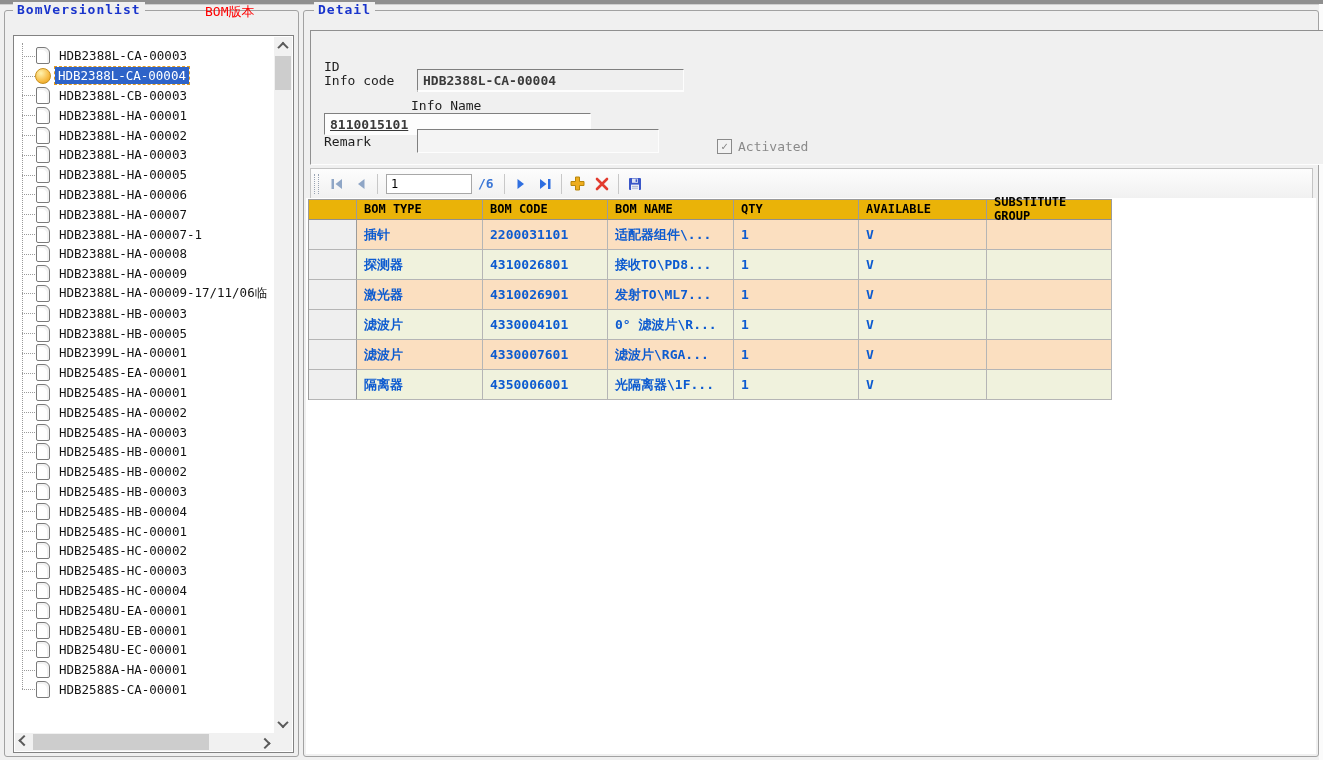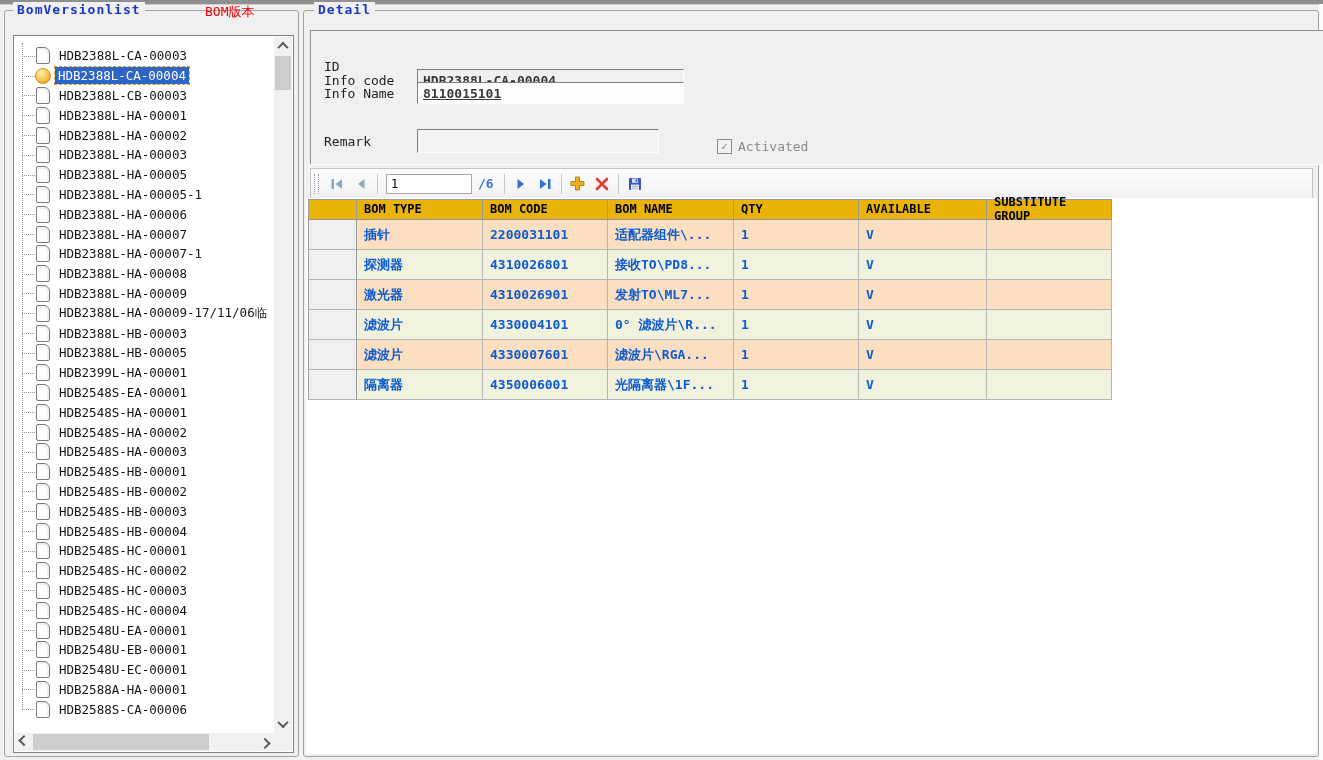--- a/index.html
+++ b/index.html
@@ -136,24 +136,20 @@
             <div class="titem">
               <span class="doc-icon"></span>
               <span class="tlabel">HDB2388L-HA-00003</span>
             </div>
             <div class="titem">
               <span class="doc-icon"></span>
               <span class="tlabel">HDB2388L-HA-00005</span>
             </div>
             <div class="titem">
               <span class="doc-icon"></span>
-              <span class="tlabel">HDB2388L-HA-00005-1</span>
-            </div>
-            <div class="titem">
-              <span class="doc-icon"></span>
               <span class="tlabel">HDB2388L-HA-00006</span>
             </div>
             <div class="titem">
               <span class="doc-icon"></span>
               <span class="tlabel">HDB2388L-HA-00007</span>
             </div>
             <div class="titem">
               <span class="doc-icon"></span>
               <span class="tlabel">HDB2388L-HA-00007-1</span>
             </div>
@@ -240,21 +236,21 @@
             <div class="titem">
               <span class="doc-icon"></span>
               <span class="tlabel">HDB2548U-EC-00001</span>
             </div>
             <div class="titem">
               <span class="doc-icon"></span>
               <span class="tlabel">HDB2588A-HA-00001</span>
             </div>
             <div class="titem">
               <span class="doc-icon"></span>
-              <span class="tlabel">HDB2588S-CA-00006</span>
+              <span class="tlabel">HDB2588S-CA-00001</span>
             </div>
           </div>
       </div>
 
       <div id="vsb" class="sb">
         <div class="sb-btn" style="top:0;">
           <span class="chev up"></span>
         </div>
         <div class="sb-thumb"></div>
         <div class="sb-btn" style="bottom:0;">
@@ -280,21 +276,21 @@
 
     <div id="fields-panel">
       <div class="frow" style="top:9px;">
         <span class="flabel">ID</span>
         <input class="fbox" style="width: 260px; background: rgb(239, 239, 239); margin-top: 30px;" readonly="" value="20140814094102820">
       </div>
       <div class="frow" style="top:38px;">
         <span class="flabel">Info code</span>
         <input class="fbox" style="width: 260px; background: rgb(239, 239, 239);" readonly="" value="HDB2388L-CA-00004">
       </div>
-      <div class="frow" style="top:51px;">
+      <div class="frow" style="top:67px;flex-direction:column;">
         <span class="flabel">Info Name</span>
         <input class="fbox" style="width: 260px; background: rgb(253, 253, 253); text-decoration: underline;" readonly="" value="8110015101">
       </div>
       <div class="frow" style="top:98px;">
         <span class="flabel">Remark</span>
         <input class="fbox" style="width: 235px; height: 22px; background: rgb(244, 244, 244);" readonly="" value="">
       </div>
       <div id="chk-row">
         <span id="chk-box">✓</span>
         <span id="chk-label">Activated</span>

